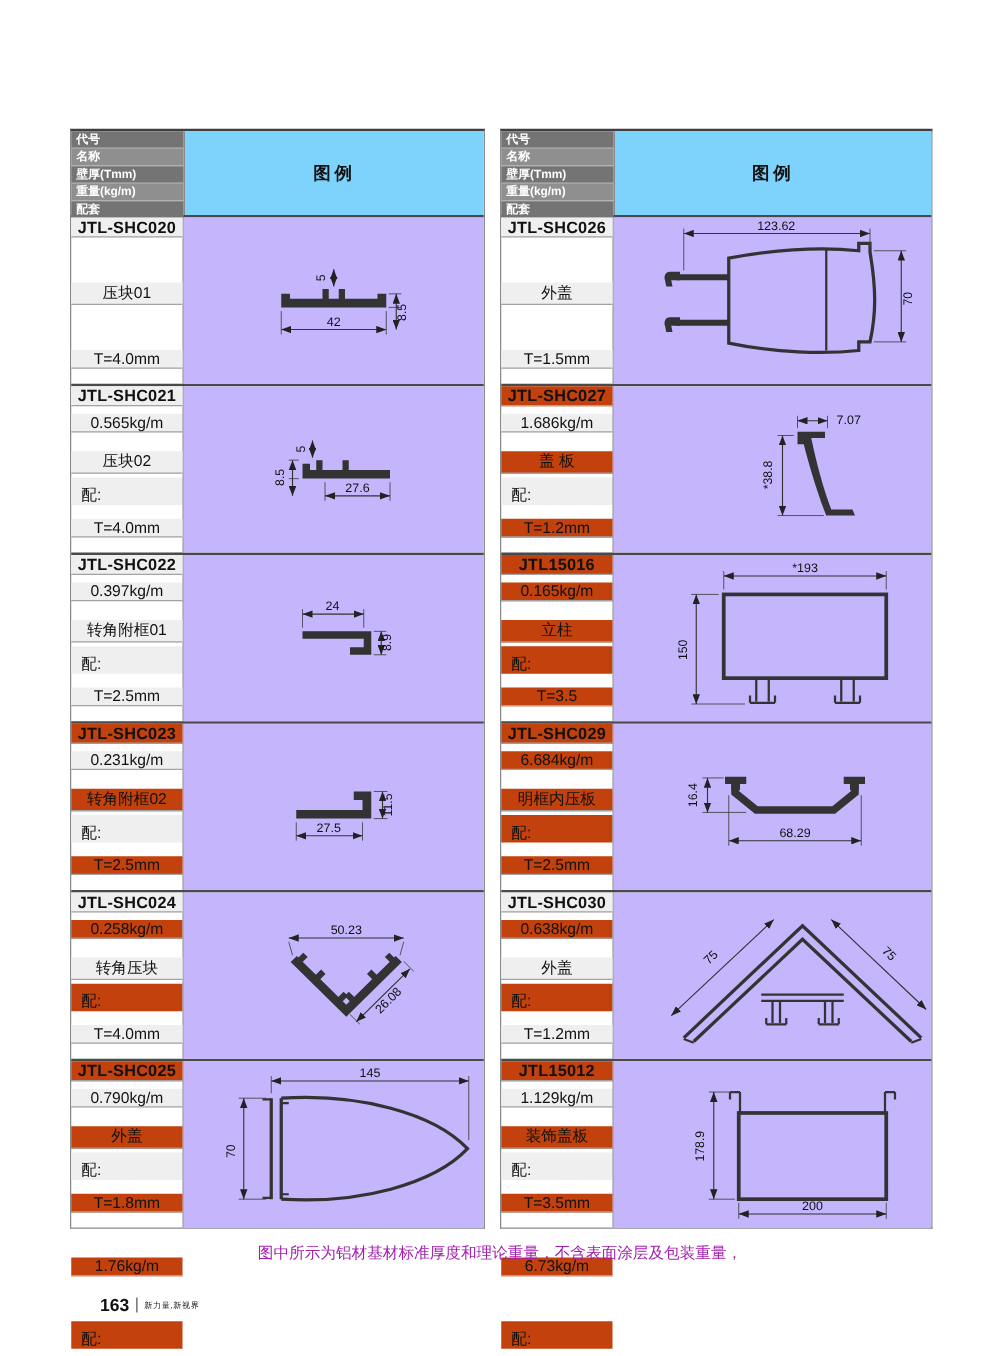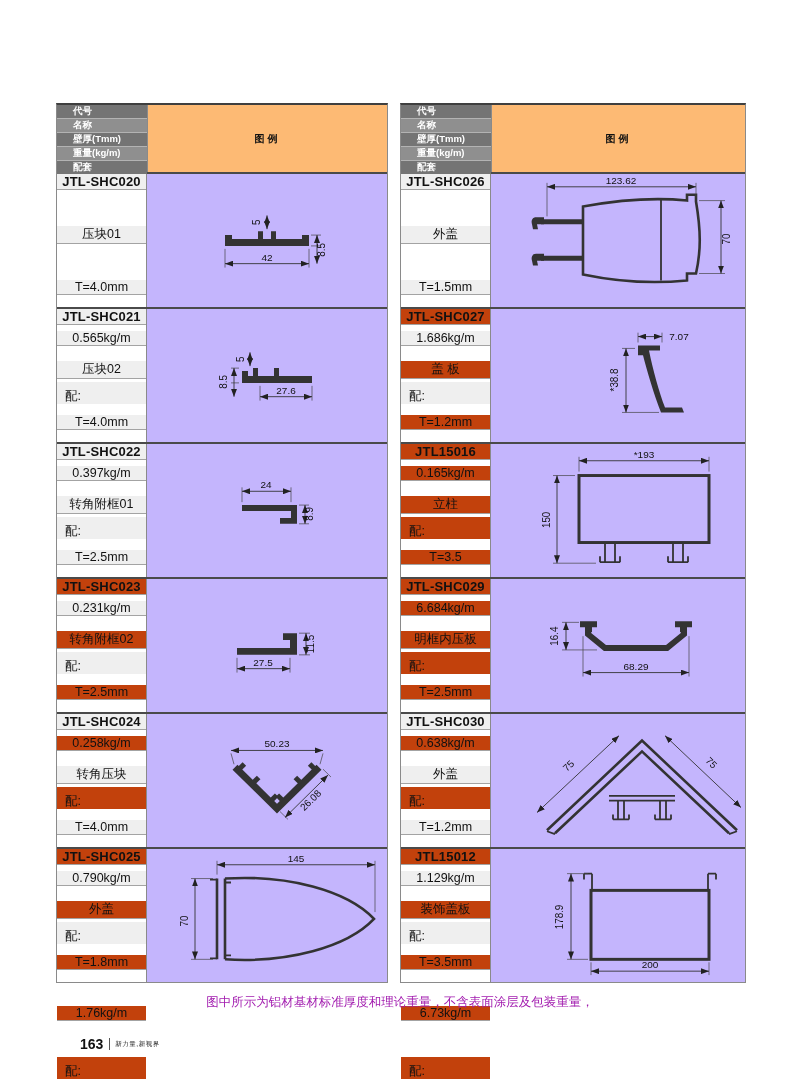--- a/index.html
+++ b/index.html
@@ -7,26 +7,26 @@
     width:800px;height:1085px;background:#ffffff;position:relative;
     font-family:"Liberation Sans","DejaVu Sans",sans-serif;color:#111;
   }
   .tbl{position:absolute;top:103px;border:1px solid #8a8a8a;border-top:2px solid #3f3f3f;background:#fff;}
   #tblL{left:56px;width:330px;}
   #tblR{left:400px;width:344px;}
   
   .hdr{display:flex;height:67px;}
   .hcol{width:90px;display:flex;flex-direction:column;}
   .hrow{flex:1;color:#fff;font-size:9.5px;font-weight:bold;display:flex;align-items:center;
-        padding-left:16px;border-bottom:1px solid #b3b3b3;box-sizing:border-box;}
+        padding-left:4px;border-bottom:1px solid #b3b3b3;box-sizing:border-box;}
   .hrow:nth-child(odd){background:#747474;}
   .hrow:nth-child(even){background:#8f8f8f;}
   .hrow:last-child{border-bottom:none;}
-  .legend{flex:1;background:#fdba74;border-left:1px solid #8a8a8a;display:flex;align-items:center;
-          justify-content:center;font-size:10px;font-weight:bold;letter-spacing:3px;color:#111;}
+  .legend{flex:1;background:#7dd3fc;border-left:1px solid #8a8a8a;display:flex;align-items:center;
+          justify-content:center;font-size:14px;font-weight:bold;letter-spacing:3px;color:#111;}
   
   .block{display:flex;height:133px;border-top:2px solid #4a4a4a;}
   .lcol{width:90px;display:flex;flex-direction:column;box-sizing:border-box;border-right:1px solid #8a8a8a;gap:36px;}
   .cell{border-bottom:1px solid #a3a3a3;box-sizing:border-box;height:22px;display:flex;
         align-items:center;justify-content:center;font-size:12.5px;}
   .cell.code{font-weight:bold;font-size:13px;letter-spacing:0.2px;}
   .cell.match{flex:1;border-bottom:none;justify-content:flex-start;align-items:flex-start;
               padding:6px 0 0 8px;}
   .tone-gray .cell{background:#EFEFEF;}
   .tone-cream .cell{background:#c2410c;}

